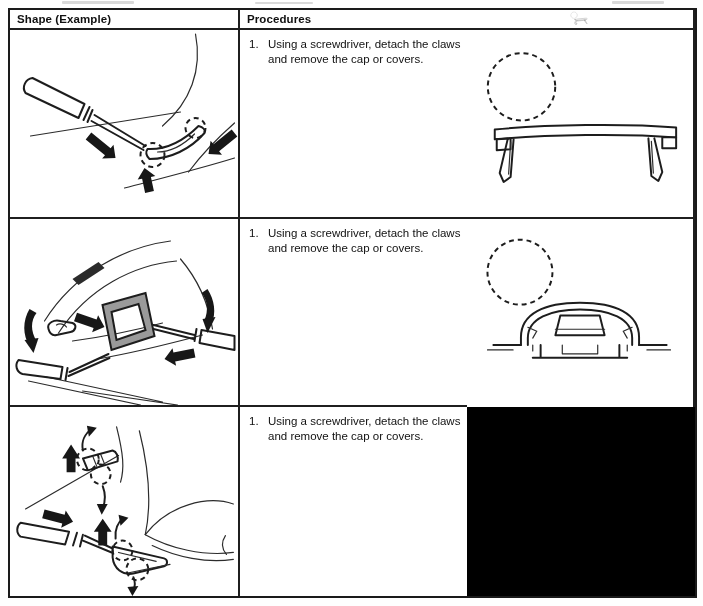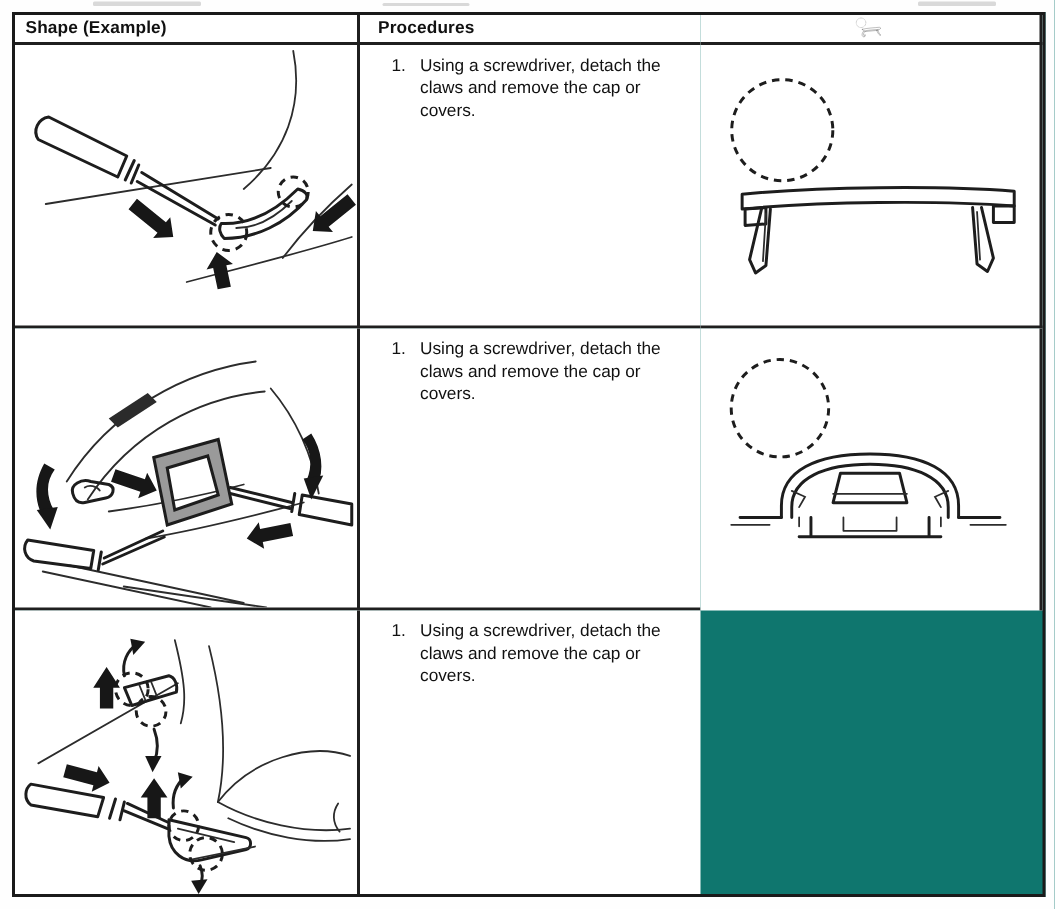--- a/index.html
+++ b/index.html
@@ -9,27 +9,27 @@
   }
   .sheet { position:relative; width:703px; height:606px; background:#fefefe; overflow:hidden; }
   .artifact { position:absolute; background:#b9b9b9; opacity:.55; border-radius:1px; }
 
   .proc-table {
     position:absolute; left:8px; top:8px; width:689px; height:590px;
     border:2px solid #1a1a1a; box-sizing:border-box;
     display:grid;
     grid-template-columns:230px 227px 1fr;
     grid-template-rows:20px 189px 188px 1fr;
-    background:#0f766e;
+    background:#000000;
   }
   .cell {
     box-sizing:border-box; overflow:hidden; background:#fff;
     border-right:2px solid #1f1f1f; border-bottom:2px solid #1f1f1f;
   }
-  .cell.col-last { border-right:none;padding-left:12px; }
+  .cell.col-last { border-right:none; }
   .cell.row-last { border-bottom:none; }
 
   .hcell {
     font-size:11.5px; font-weight:bold; line-height:17px;
     padding:1px 0 0 7px; letter-spacing:.1px;
   }
   .proc { display:flex; align-items:flex-start; padding:7px 6px 0 9px;
           font-size:11.5px; line-height:1.32; }
   .proc .num { width:19px; flex:none; }
   .proc .txt { width:198px; }

